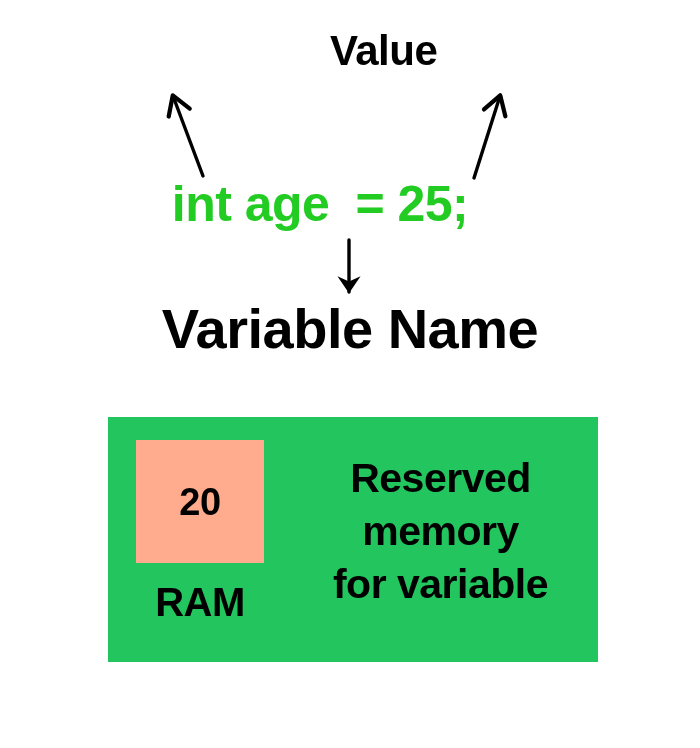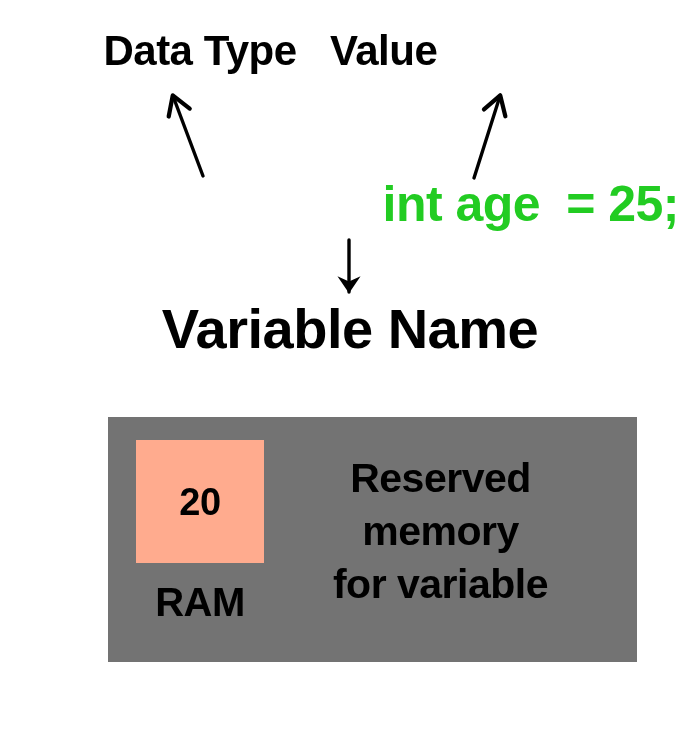--- a/index.html
+++ b/index.html
@@ -54,29 +54,28 @@
     font-size: 56px;
     line-height: 48px;
   }
 
   
   #code-line {
     position: absolute;
     left: 0;
     top: 175px;
     width: 640px;
-    text-align: right;
+    text-align: center;
     font-family: "Liberation Sans", sans-serif;
     font-weight: bold;
     font-size: 50px;
     line-height: 58px;
     color: #22cc22;
     white-space: pre;
     letter-spacing: -0.5px;
-    padding-left: 39px;
   }
   #code-line .code-seg {
     color: #22cc22;
   }
   #code-gap {
     display: inline-block;
     width: 26px;
   }
 
   
@@ -89,22 +88,21 @@
     pointer-events: none;
   }
 
   
   #ram-box {
     position: absolute;
     left: 108px;
     top: 417px;
     width: 490px;
     height: 245px;
-    background: #737373;
-    padding-left: 39px;
+    background: #22c55e;
   }
   #memory-cell {
     position: absolute;
     left: 28px;
     top: 23px;
     width: 128px;
     height: 123px;
     background: #ffab8e;
     display: flex;
     align-items: center;
@@ -146,21 +144,20 @@
   }
   #reserved-note .note-line {
     display: block;
   }
 </style>
 </head>
 <body>
 
 <div id="stage">
 
-  <div class="label" id="label-data-type">Data Type</div>
 
   <div class="label" id="label-value">Value</div>
 
   <div id="code-line"><span class="code-seg">int age</span><span id="code-gap"></span><span class="code-seg">= 25;</span></div>
 
   <div class="label" id="label-variable-name">Variable Name</div>
 
   <svg id="arrows" viewBox="0 0 700 748" width="700" height="748">
     <defs>
       <marker id="head-open" markerWidth="9" markerHeight="9" refX="6.4" refY="4.5" orient="auto" markerUnits="strokeWidth">

